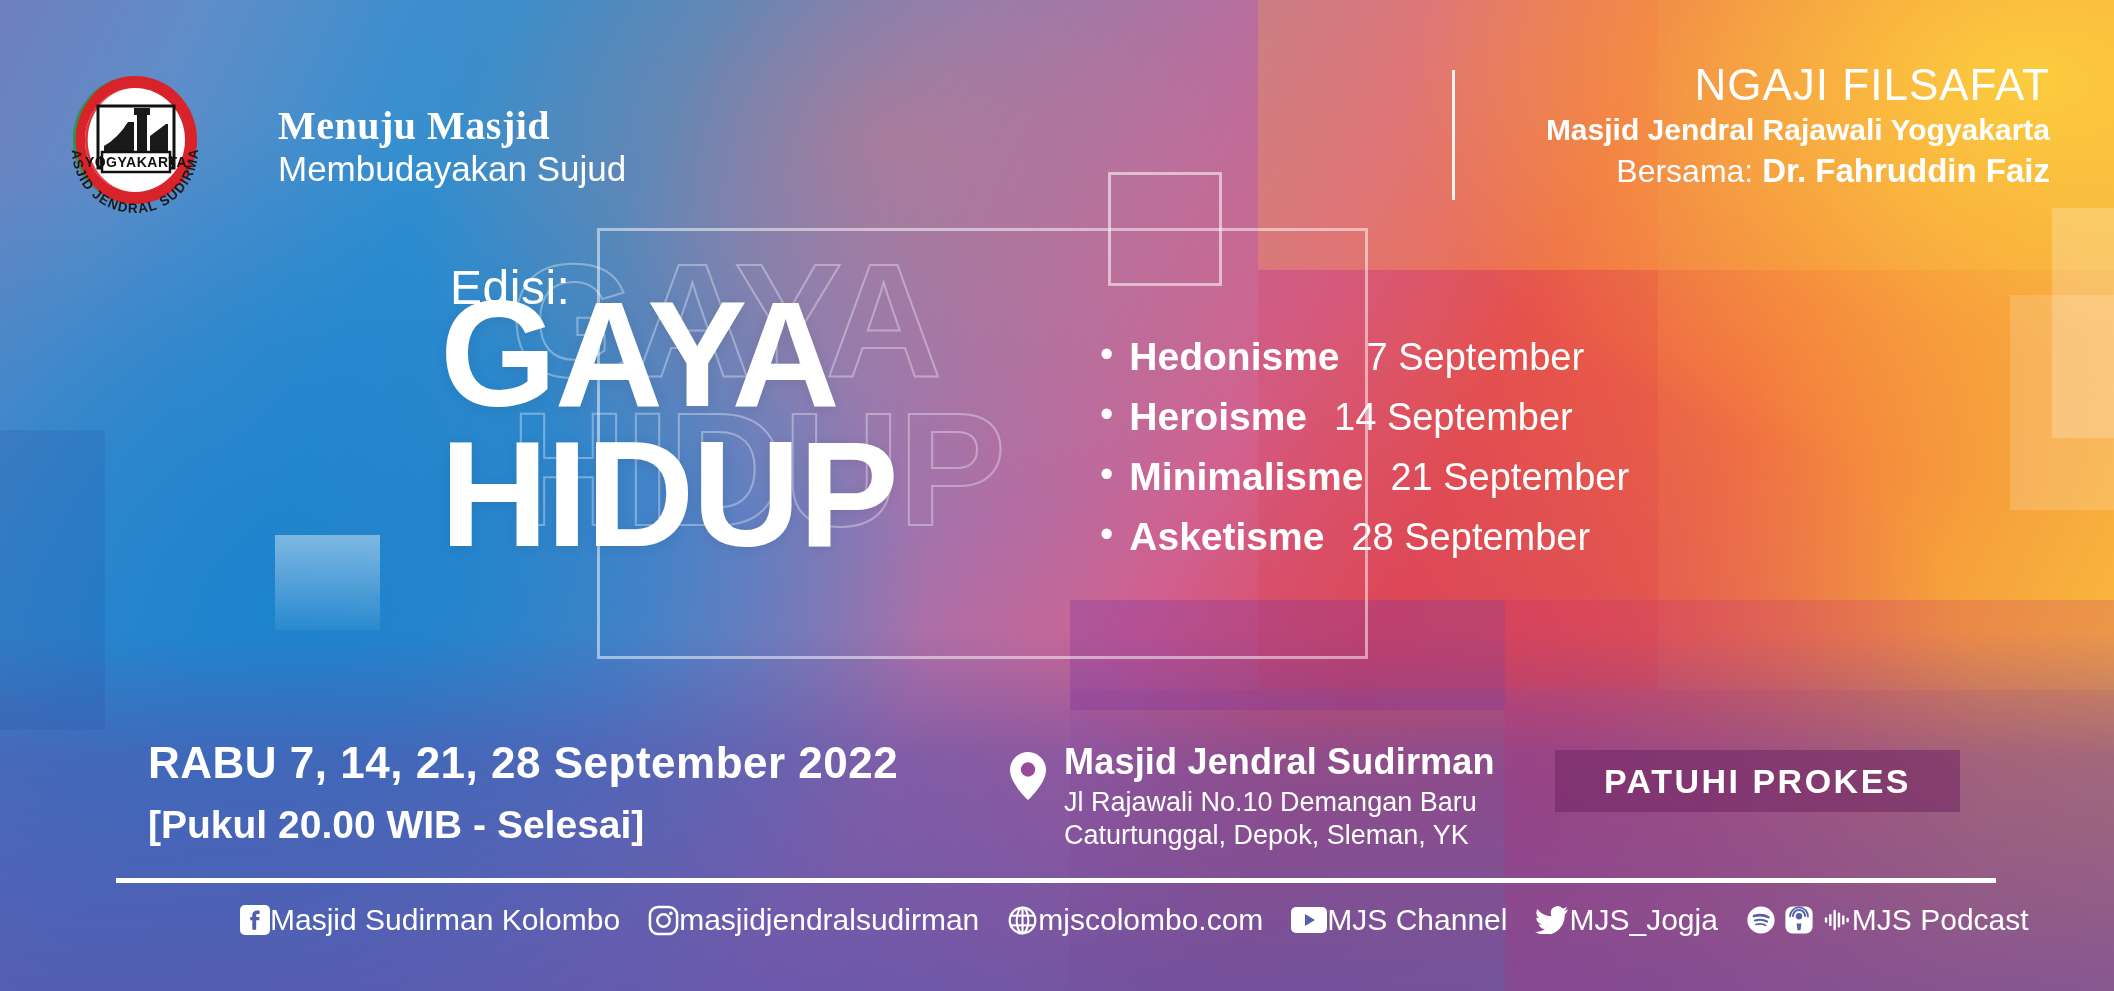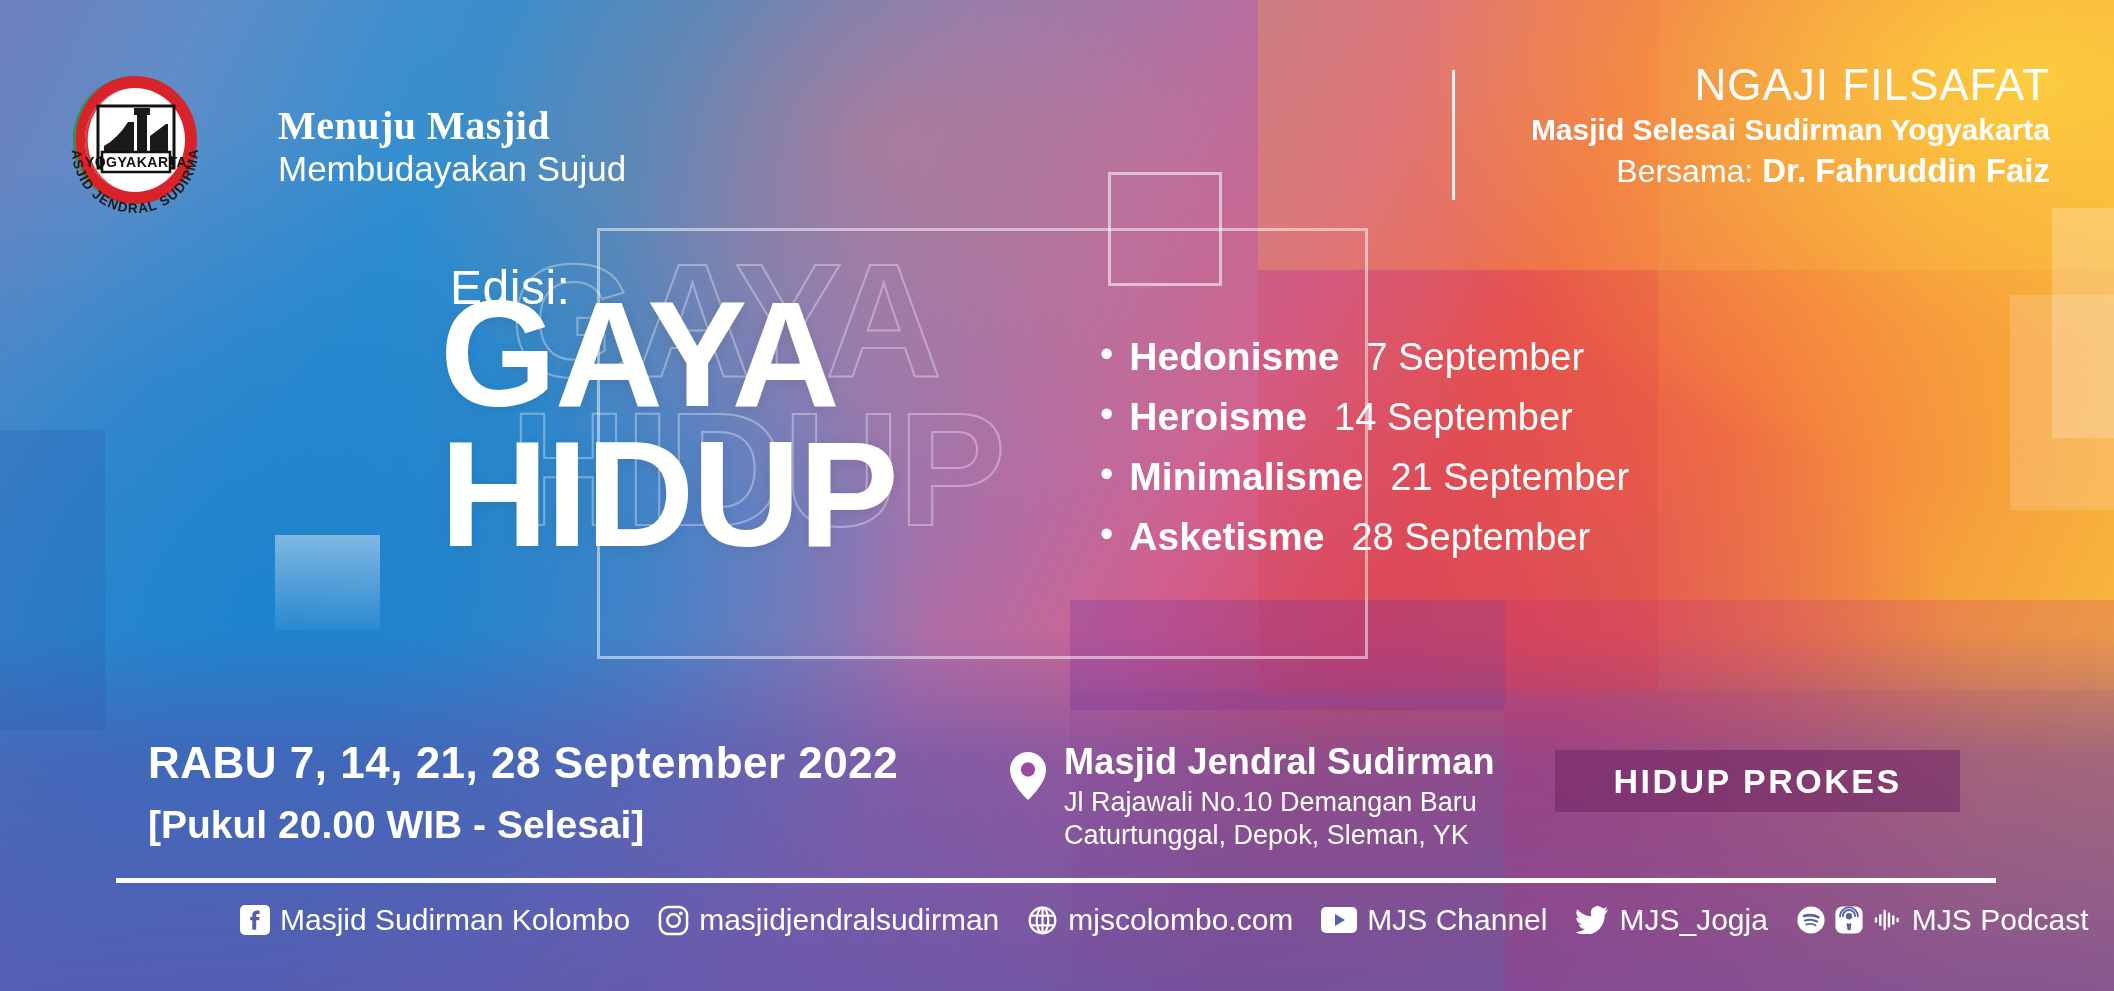--- a/index.html
+++ b/index.html
@@ -183,21 +183,21 @@
     position: absolute; left: 116px; top: 878px;
     width: 1880px; height: 5px; background: #ffffff;
   }
 
   
   .footer {
     position: absolute; left: 240px; top: 903px;
     display: flex; align-items: center; gap: 28px;
     white-space: nowrap;
   }
-  .fitem { display: flex; align-items: center; gap: 10px; }
+  .fitem { display: flex; align-items: center; }
   .fitem .flabel { font-size: 30px; font-weight: 400; }
   .fitem svg { display: block; }
   .podcast-icons { display: flex; align-items: center; gap: 8px; }
 </style>
 </head>
 <body>
 
 <div class="banner">
 
   <div class="bg-base"></div>
@@ -246,21 +246,21 @@
   </div>
 
   <div class="tagline">
     <div class="tagline-1">Menuju Masjid</div>
     <div class="tagline-2">Membudayakan Sujud</div>
   </div>
 
   <div class="hr-rule"></div>
   <div class="header-right">
     <div class="hr-title">NGAJI FILSAFAT</div>
-    <div class="hr-sub">Masjid Selesai Sudirman Yogyakarta</div>
+    <div class="hr-sub">Masjid Jendral Rajawali Yogyakarta</div>
     <div class="hr-with">
       <span>Bersama:</span>
       <b>Dr. Fahruddin Faiz</b>
     </div>
   </div>
 
   <div class="edisi">Edisi:</div>
   <div class="title-stack">
     <div class="ghost"><span>GAYA</span><br><span>HIDUP</span></div>
     <div class="solid"><span>GAYA</span><br><span>HIDUP</span></div>
@@ -302,21 +302,21 @@
       </svg>
     </span>
     <span>
       <span class="venue-name" style="display:block">Masjid Jendral Sudirman</span>
       <span class="venue-addr" style="display:block">Jl Rajawali No.10 Demangan Baru</span>
       <span class="venue-addr" style="display:block;margin-top:0">Caturtunggal,  Depok,  Sleman,  YK</span>
     </span>
   </div>
 
   <div class="prokes">
-    <span>HIDUP PROKES</span>
+    <span>PATUHI PROKES</span>
   </div>
 
   <div class="divider"></div>
 
   <div class="footer">
 
     <span class="fitem">
       <span>
         <svg width="30" height="30" viewBox="0 0 30 30" xmlns="http://www.w3.org/2000/svg">
           <rect x="0" y="0" width="30" height="30" rx="5" fill="#ffffff"></rect>

